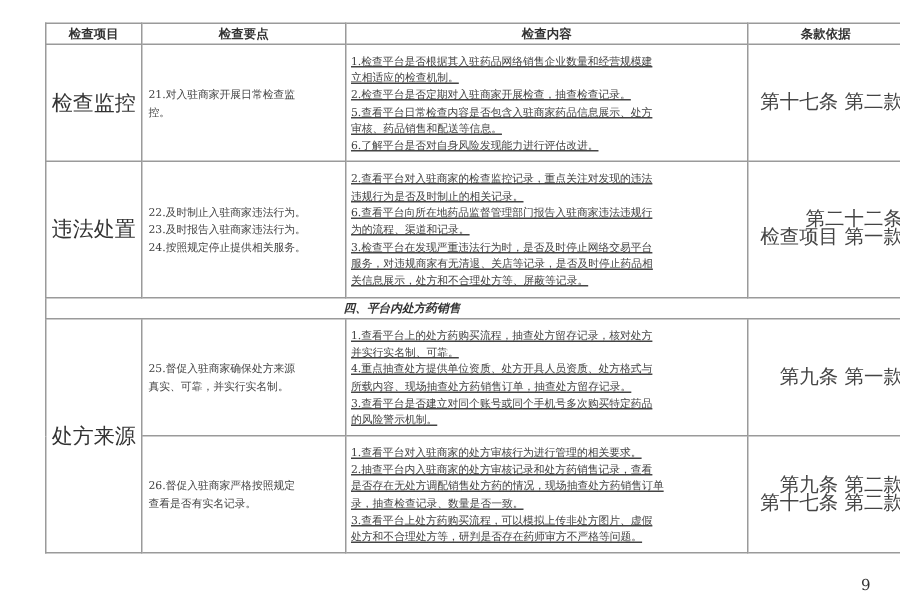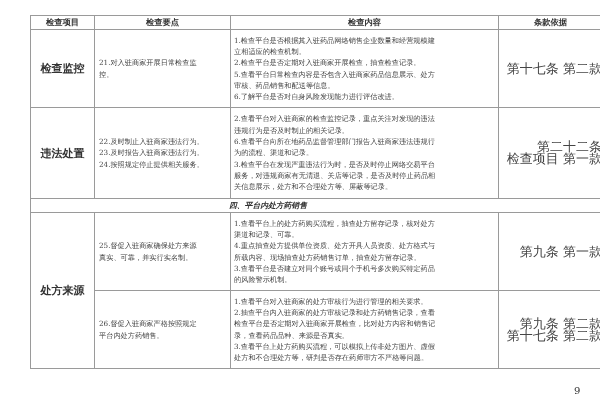--- a/index.html
+++ b/index.html
@@ -2,23 +2,23 @@
 <html><head>
 <meta charset="utf-8">
 <style>
   html, body { margin:0; padding:0; }
   body { width:600px; height:405px; background:#ffffff; position:relative; overflow:hidden;
          font-family:"DejaVu Serif", "Liberation Serif", serif; color:#3a3a3a; }
   .page { position:absolute; left:0; top:0; width:600px; height:405px; }
   table.chk { position:absolute; left:16px; top:15px; width:572px; border-collapse:collapse; table-layout:fixed;margin-left:14px; }
   table.chk td, table.chk th { border:1px solid #9a9a9a; padding:0; vertical-align:middle; }
   th { font-family:"DejaVu Sans", "Liberation Sans", sans-serif; font-weight:bold; font-size:8.3px; color:#333; height:13px; text-align:center; }
-  .item { font-family:"DejaVu Sans", "Liberation Sans", sans-serif; font-weight:bold; font-size:11px; text-align:center; color:#333; }
+  .item { font-family:"DejaVu Sans", "Liberation Sans", sans-serif; font-weight:normal; font-size:14px; text-align:center; color:#333; }
   .point { font-size:7.2px; line-height:11.6px; padding:0 4px !important; color:#444; }
-  .content { font-size:7.2px; line-height:11.3px; padding:0 3px !important; color:#444; }
+  .content { font-size:7.2px; line-height:11.3px; padding:0 3px !important; color:#444;text-decoration:underline; }
   .basis { font-size:13px; line-height:11.6px; text-align:right; color:#444; }
   .section { font-family:"DejaVu Sans", "Liberation Sans", sans-serif; font-weight:bold; font-size:7.8px; height:13px; color:#333;font-style:italic; }
   .section span { display:block; padding-left:84px; }
   .line { display:block; white-space:nowrap; }
   .pnum { position:absolute; left:574px; top:385px; font-size:10px; font-family:"DejaVu Serif", "Liberation Serif", serif; color:#333; }
 </style>
 </head>
 <body>
 
 <div class="page">
@@ -85,41 +85,41 @@
     </tr>
 
     <tr style="height:78px">
       <td class="item" rowspan="2">处方来源</td>
       <td class="point">
         <span class="line">25.督促入驻商家确保处方来源</span>
         <span class="line">真实、可靠，并实行实名制。</span>
       </td>
       <td class="content">
         <span class="line">1.查看平台上的处方药购买流程，抽查处方留存记录，核对处方</span>
-        <span class="line">渠道和记录、可靠。</span>
+        <span class="line">并实行实名制、可靠。</span>
         <span class="line">4.重点抽查处方提供单位资质、处方开具人员资质、处方格式与</span>
         <span class="line">所载内容、现场抽查处方药销售订单，抽查处方留存记录。</span>
         <span class="line">3.查看平台是否建立对同个账号或同个手机号多次购买特定药品</span>
         <span class="line">的风险警示机制。</span>
       </td>
       <td class="basis">
         <span class="line">第九条 第一款</span>
       </td>
     </tr>
 
     <tr style="height:78px">
       <td class="point">
         <span class="line">26.督促入驻商家严格按照规定</span>
-        <span class="line">平台内处方药销售。</span>
+        <span class="line">查看是否有实名记录。</span>
       </td>
       <td class="content">
         <span class="line">1.查看平台对入驻商家的处方审核行为进行管理的相关要求。</span>
         <span class="line">2.抽查平台内入驻商家的处方审核记录和处方药销售记录，查看</span>
-        <span class="line">检查平台是否定期对入驻商家开展检查，比对处方内容和销售记</span>
-        <span class="line">录，查看药品品种、来源是否真实。</span>
+        <span class="line">是否存在无处方调配销售处方药的情况，现场抽查处方药销售订单</span>
+        <span class="line">录，抽查检查记录、数量是否一致。</span>
         <span class="line">3.查看平台上处方药购买流程，可以模拟上传非处方图片、虚假</span>
         <span class="line">处方和不合理处方等，研判是否存在药师审方不严格等问题。</span>
       </td>
       <td class="basis">
         <span class="line">第九条 第二款</span>
         <span class="line">第十七条 第二款</span>
       </td>
     </tr>
   </tbody>
     </table>

